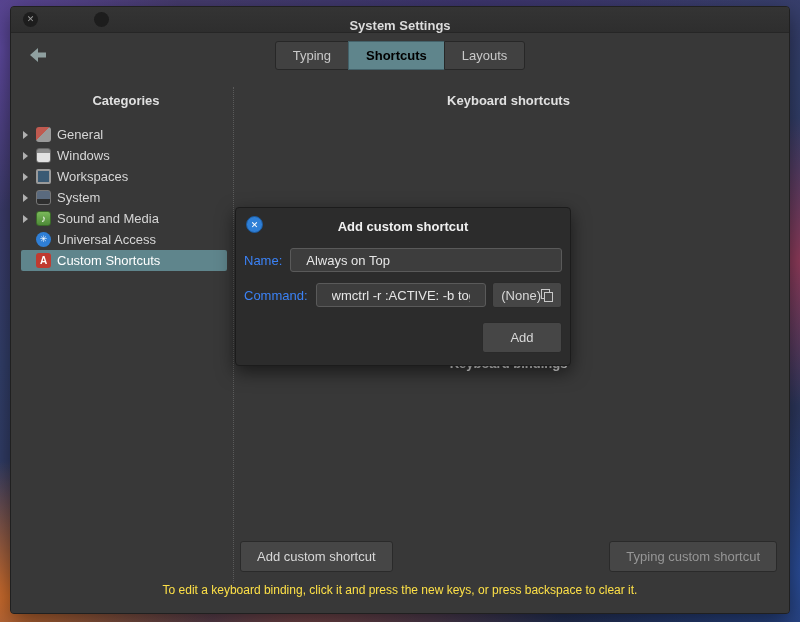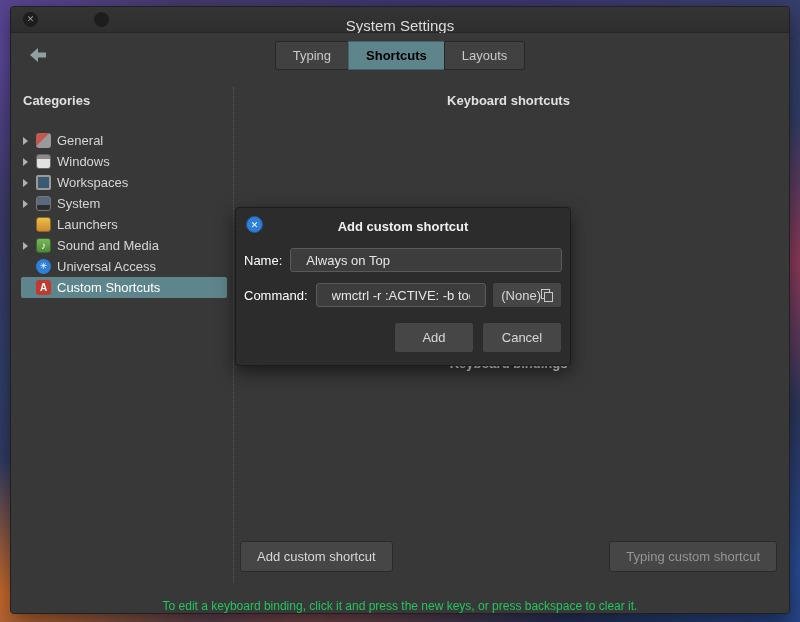--- a/index.html
+++ b/index.html
@@ -27,21 +27,21 @@
   }
   
   .titlebar {
     position:relative; height:26px; flex:0 0 26px;
     background:linear-gradient(180deg,#343434,#2e2e2e);
     border-bottom:1px solid #262626;
   }
   .tb-title {
     position:absolute; left:0; right:0; top:0; height:36px;
     display:flex; align-items:center; justify-content:center;
-    font-weight:normal; font-size:15px; color:#dcdcdc;
+    font-weight:bold; font-size:13px; color:#dcdcdc;
   }
   .tb-btn {
     position:absolute; top:5px; width:15px; height:15px; border-radius:50%;
     background:#1d1d1d; display:flex; align-items:center; justify-content:center;
     color:#9a9a9a; font-size:9px; line-height:1; cursor:pointer; z-index:2;
   }
   .tb-btn.close { left:12px; }
   .tb-btn.min   { left:83px; }
   
   .toolbar {
@@ -56,21 +56,21 @@
   .tab {
     padding:6px 17px; background:#414141; border:1px solid #272727;
     color:#c9c9c9; cursor:pointer; margin-left:-1px; font-size:13px;
   }
   .tab:first-child { border-radius:3px 0 0 3px; margin-left:0; }
   .tab:last-child  { border-radius:0 3px 3px 0; }
   .tab.active { background:#5f858c; color:#000000; border-color:#44626a;font-weight:bold; }
   
   .content { flex:1 1 auto; display:flex; padding:10px 6px 0 2px; min-height:0; }
   .sidebar { width:216px; flex:0 0 216px; padding:4px 0 0 8px; }
-  .side-header { font-weight:bold; color:#e0e0e0; margin:2px 0 22px 2px; }
+  .side-header { font-weight:bold; color:#e0e0e0; margin:2px 0 16px 2px;text-align:center; }
   .side-item {
     display:flex; align-items:center; height:21px; cursor:pointer;
     padding-left:2px; margin-right:2px;
   }
   .side-item.sel { background:#5f858c; color:#ffffff; border-radius:2px; }
   .exp {
     width:13px; flex:0 0 13px; display:flex; align-items:center;
   }
   .exp::before {
     content:""; display:block; width:0; height:0;
@@ -120,36 +120,36 @@
     box-shadow:0 6px 18px rgba(0,0,0,.55); padding:6px 8px 12px 8px;
   }
   .dlg-header { position:relative; height:24px; display:flex; align-items:center; justify-content:center; }
   .dlg-close {
     position:absolute; left:2px; top:2px; width:17px; height:17px; border-radius:50%;
     background:#2f7fd6; border:1px solid #1c5a9e; color:#fff; font-size:9px;
     display:flex; align-items:center; justify-content:center; cursor:pointer;
   }
   .dlg-title { font-weight:bold; color:#f0f0f0; }
   .dlg-row { display:flex; align-items:center; margin-top:10px; }
-  .dlg-label { color:#ffffff; margin-right:8px; white-space:nowrap; }
+  .dlg-label { color:#3b82f6; margin-right:8px; white-space:nowrap; }
   .dlg-input {
     flex:1 1 auto; min-width:0; height:24px; background:#3d3d3d;
     border:1px solid #5a5a5a; border-radius:3px; color:#e6e6e6;
     font-family:inherit; font-size:13px; padding:0 15px; outline:none;
   }
   .none-btn {
     flex:0 0 auto; margin-left:6px; height:26px; display:flex; align-items:center;
     padding:0 8px;
   }
   .dlg-buttons { display:flex; justify-content:flex-end; gap:8px; margin-top:14px; }
   .dlg-buttons .btn { width:80px; text-align:center; padding:7px 0; }
   
   .statusbar {
-    flex:0 0 30px; display:flex; align-items:flex-end; justify-content:center;
-    font-size:12px; color:#22c55e; background:#383838;
+    flex:0 0 30px; display:flex; align-items:flex-start; justify-content:center;
+    font-size:12px; color:#fde047; background:#383838;
   }
 </style>
 </head>
 <body>
 
 <div class="desktop">
   <div class="window">
 
     <div class="titlebar">
       <div class="tb-btn close">
@@ -189,25 +189,20 @@
         </div>
         <div class="side-item">
           <span class="exp"></span>
           <span class="si i-workspaces"></span>
           <span class="si-label">Workspaces</span>
         </div>
         <div class="side-item">
           <span class="exp"></span>
           <span class="si i-system"></span>
           <span class="si-label">System</span>
-        </div>
-        <div class="side-item">
-          <span class="exp none"></span>
-          <span class="si i-launchers"></span>
-          <span class="si-label">Launchers</span>
         </div>
         <div class="side-item">
           <span class="exp"></span>
           <span class="si i-sound">♪</span>
           <span class="si-label">Sound and Media</span>
         </div>
         <div class="side-item">
           <span class="exp none"></span>
           <span class="si i-universal">✳</span>
           <span class="si-label">Universal Access</span>
@@ -251,21 +246,20 @@
               <span>(None)</span>
               <svg width="12" height="13" viewBox="0 0 12 13">
                 <rect x="0.5" y="0.5" width="8" height="9" fill="none" stroke="#c8c8c8"></rect>
                 <rect x="3.5" y="3.5" width="8" height="9" fill="#464646" stroke="#c8c8c8"></rect>
               </svg>
             </button>
           </div>
 
           <div class="dlg-buttons">
             <button class="btn">Add</button>
-            <button class="btn">Cancel</button>
           </div>
         </div>
       </div>
     </div>
 
     <div class="statusbar">
       <span>To edit a keyboard binding, click it and press the new keys, or press backspace to clear it.</span>
     </div>
 
   </div>

